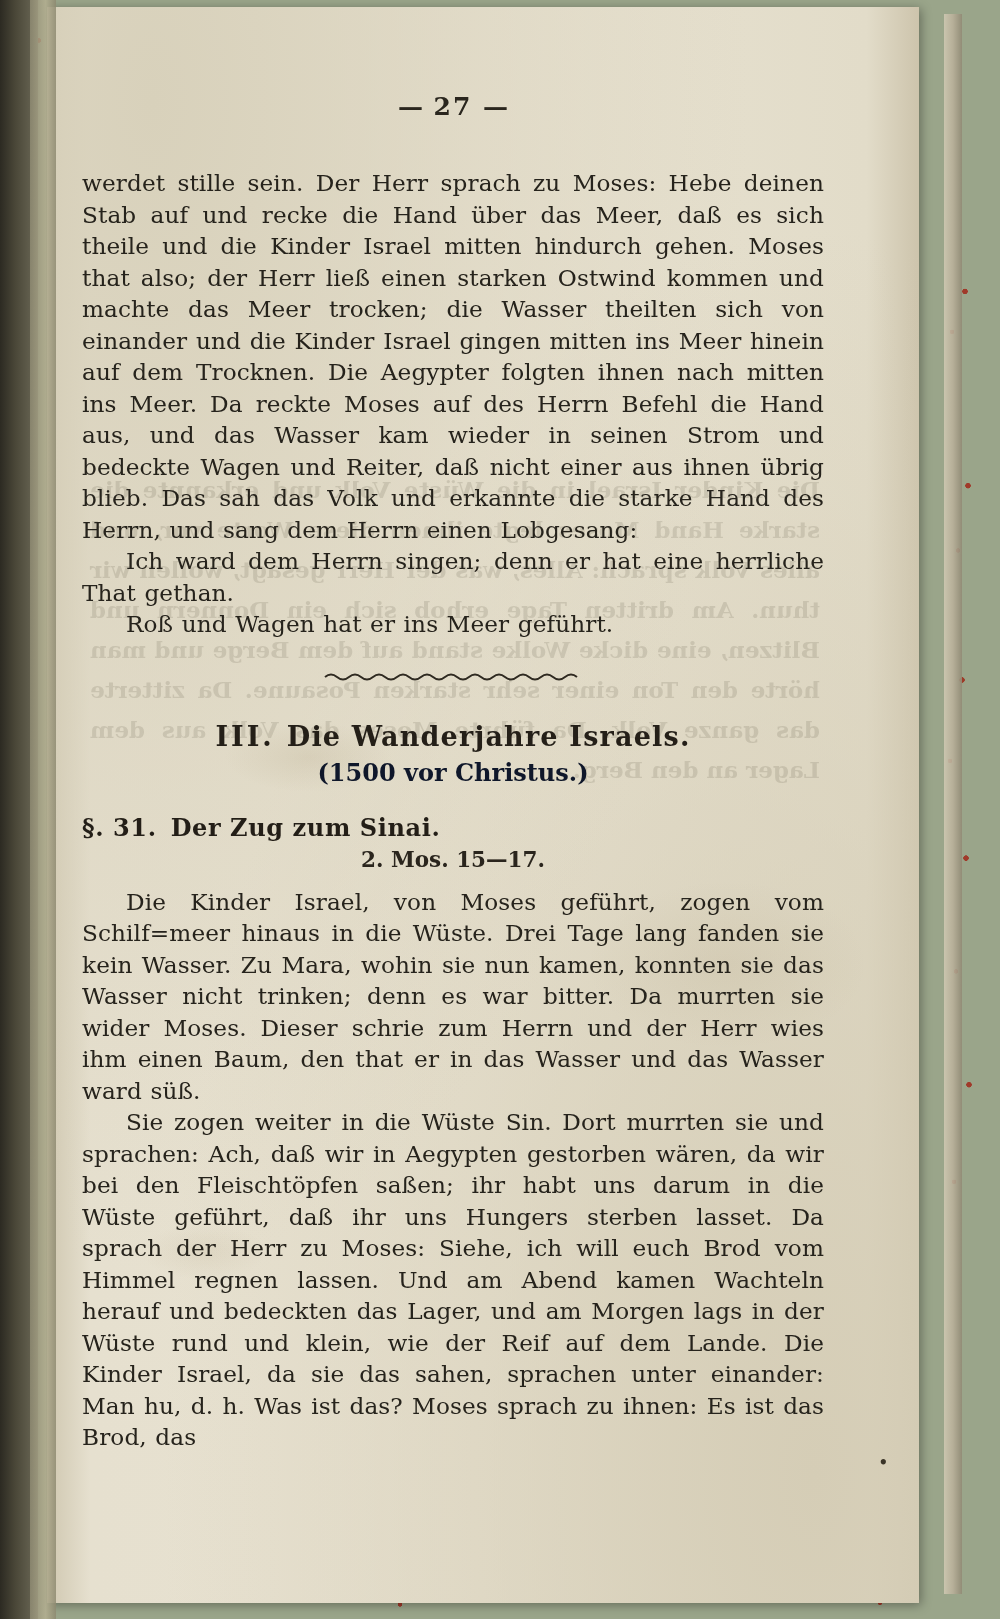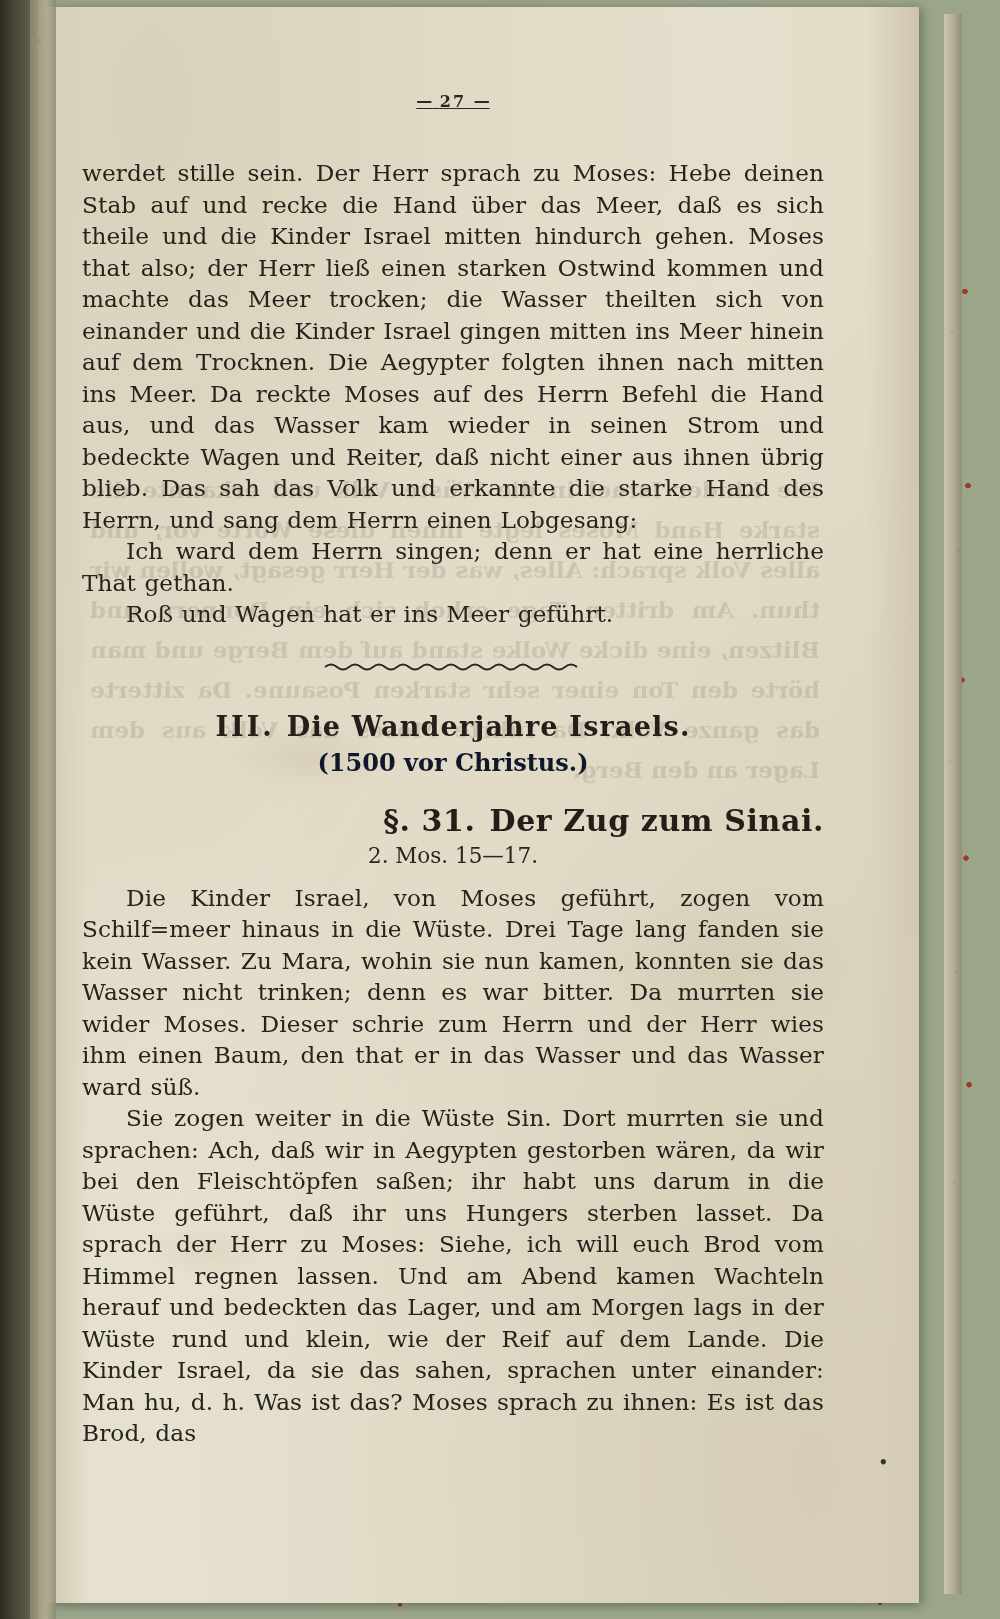--- a/index.html
+++ b/index.html
@@ -117,26 +117,25 @@
     position: absolute;
     left: 82px;
     top: 92px;
     width: 742px;
     color: #23201a;
     z-index: 5;
     font-family: "DejaVu Serif", serif;
   }
   .folio {
     text-align: center;
-    font-size: 16px;
+    font-size: 25px;
     letter-spacing: 2px;
     font-weight: 700;
     margin-bottom: 46px;
     color: #2a261e;
-    text-decoration: underline;
   }
   .folio .dash { letter-spacing: 0; }
 
   p.body {
     margin: 0;
     font-size: 23.2px;
     line-height: 31.5px;
     text-align: justify;
     text-justify: inter-word;
     font-weight: 400;
@@ -163,32 +162,32 @@
   }
   .chapter-title .numeral { letter-spacing: 3px; margin-right: 12px; }
   .chapter-date {
     text-align: center;
     font-size: 24px;
     font-weight: 700;
     margin: 0 0 26px 0;
     color: #0f172a;
   }
   .section-title {
-    text-align: right;
-    font-size: 30px;
+    text-align: left;
+    font-size: 24px;
     font-weight: 700;
     letter-spacing: .6px;
     margin: 0 0 5px 0;
     color: #231e17;
   }
   .section-title .sec-no { margin-right: 14px; }
   .section-ref {
     text-align: center;
     font-size: 21.5px;
-    font-weight: 400;
+    font-weight: 700;
     margin: 0 0 14px 0;
     color: #2a251d;
   }
 
   
   .bleed {
     position: absolute;
     left: 90px;
     top: 470px;
     width: 730px;

